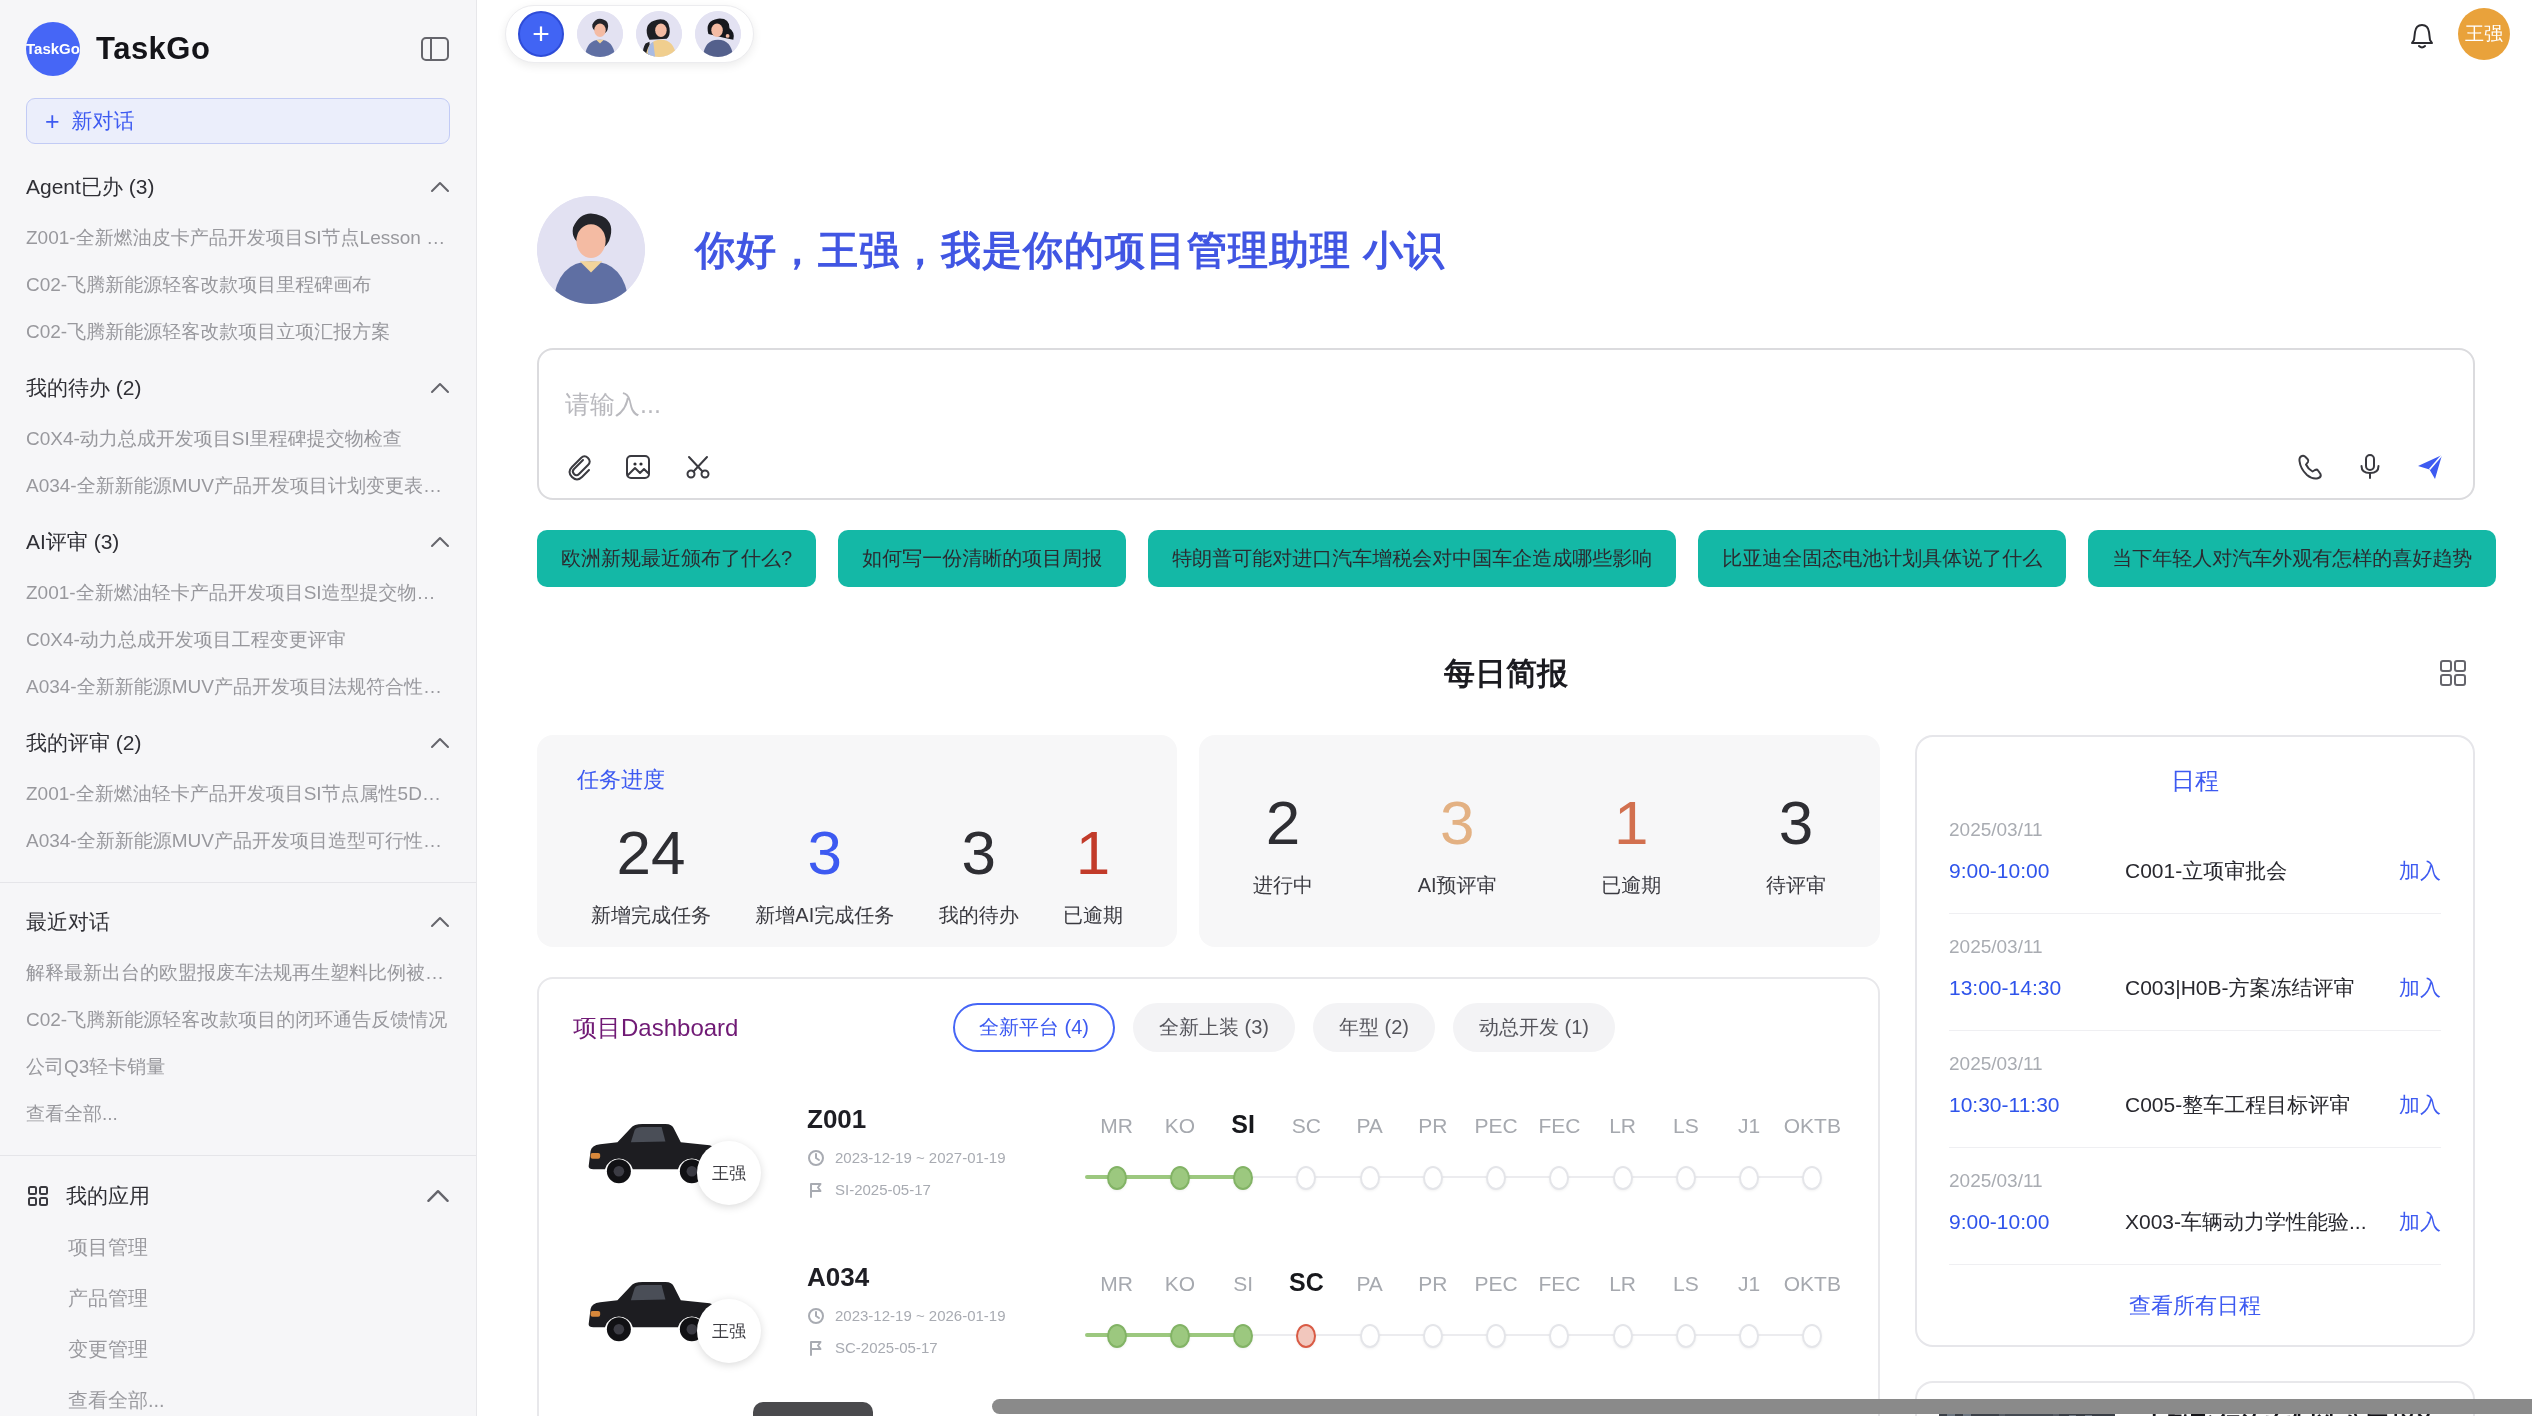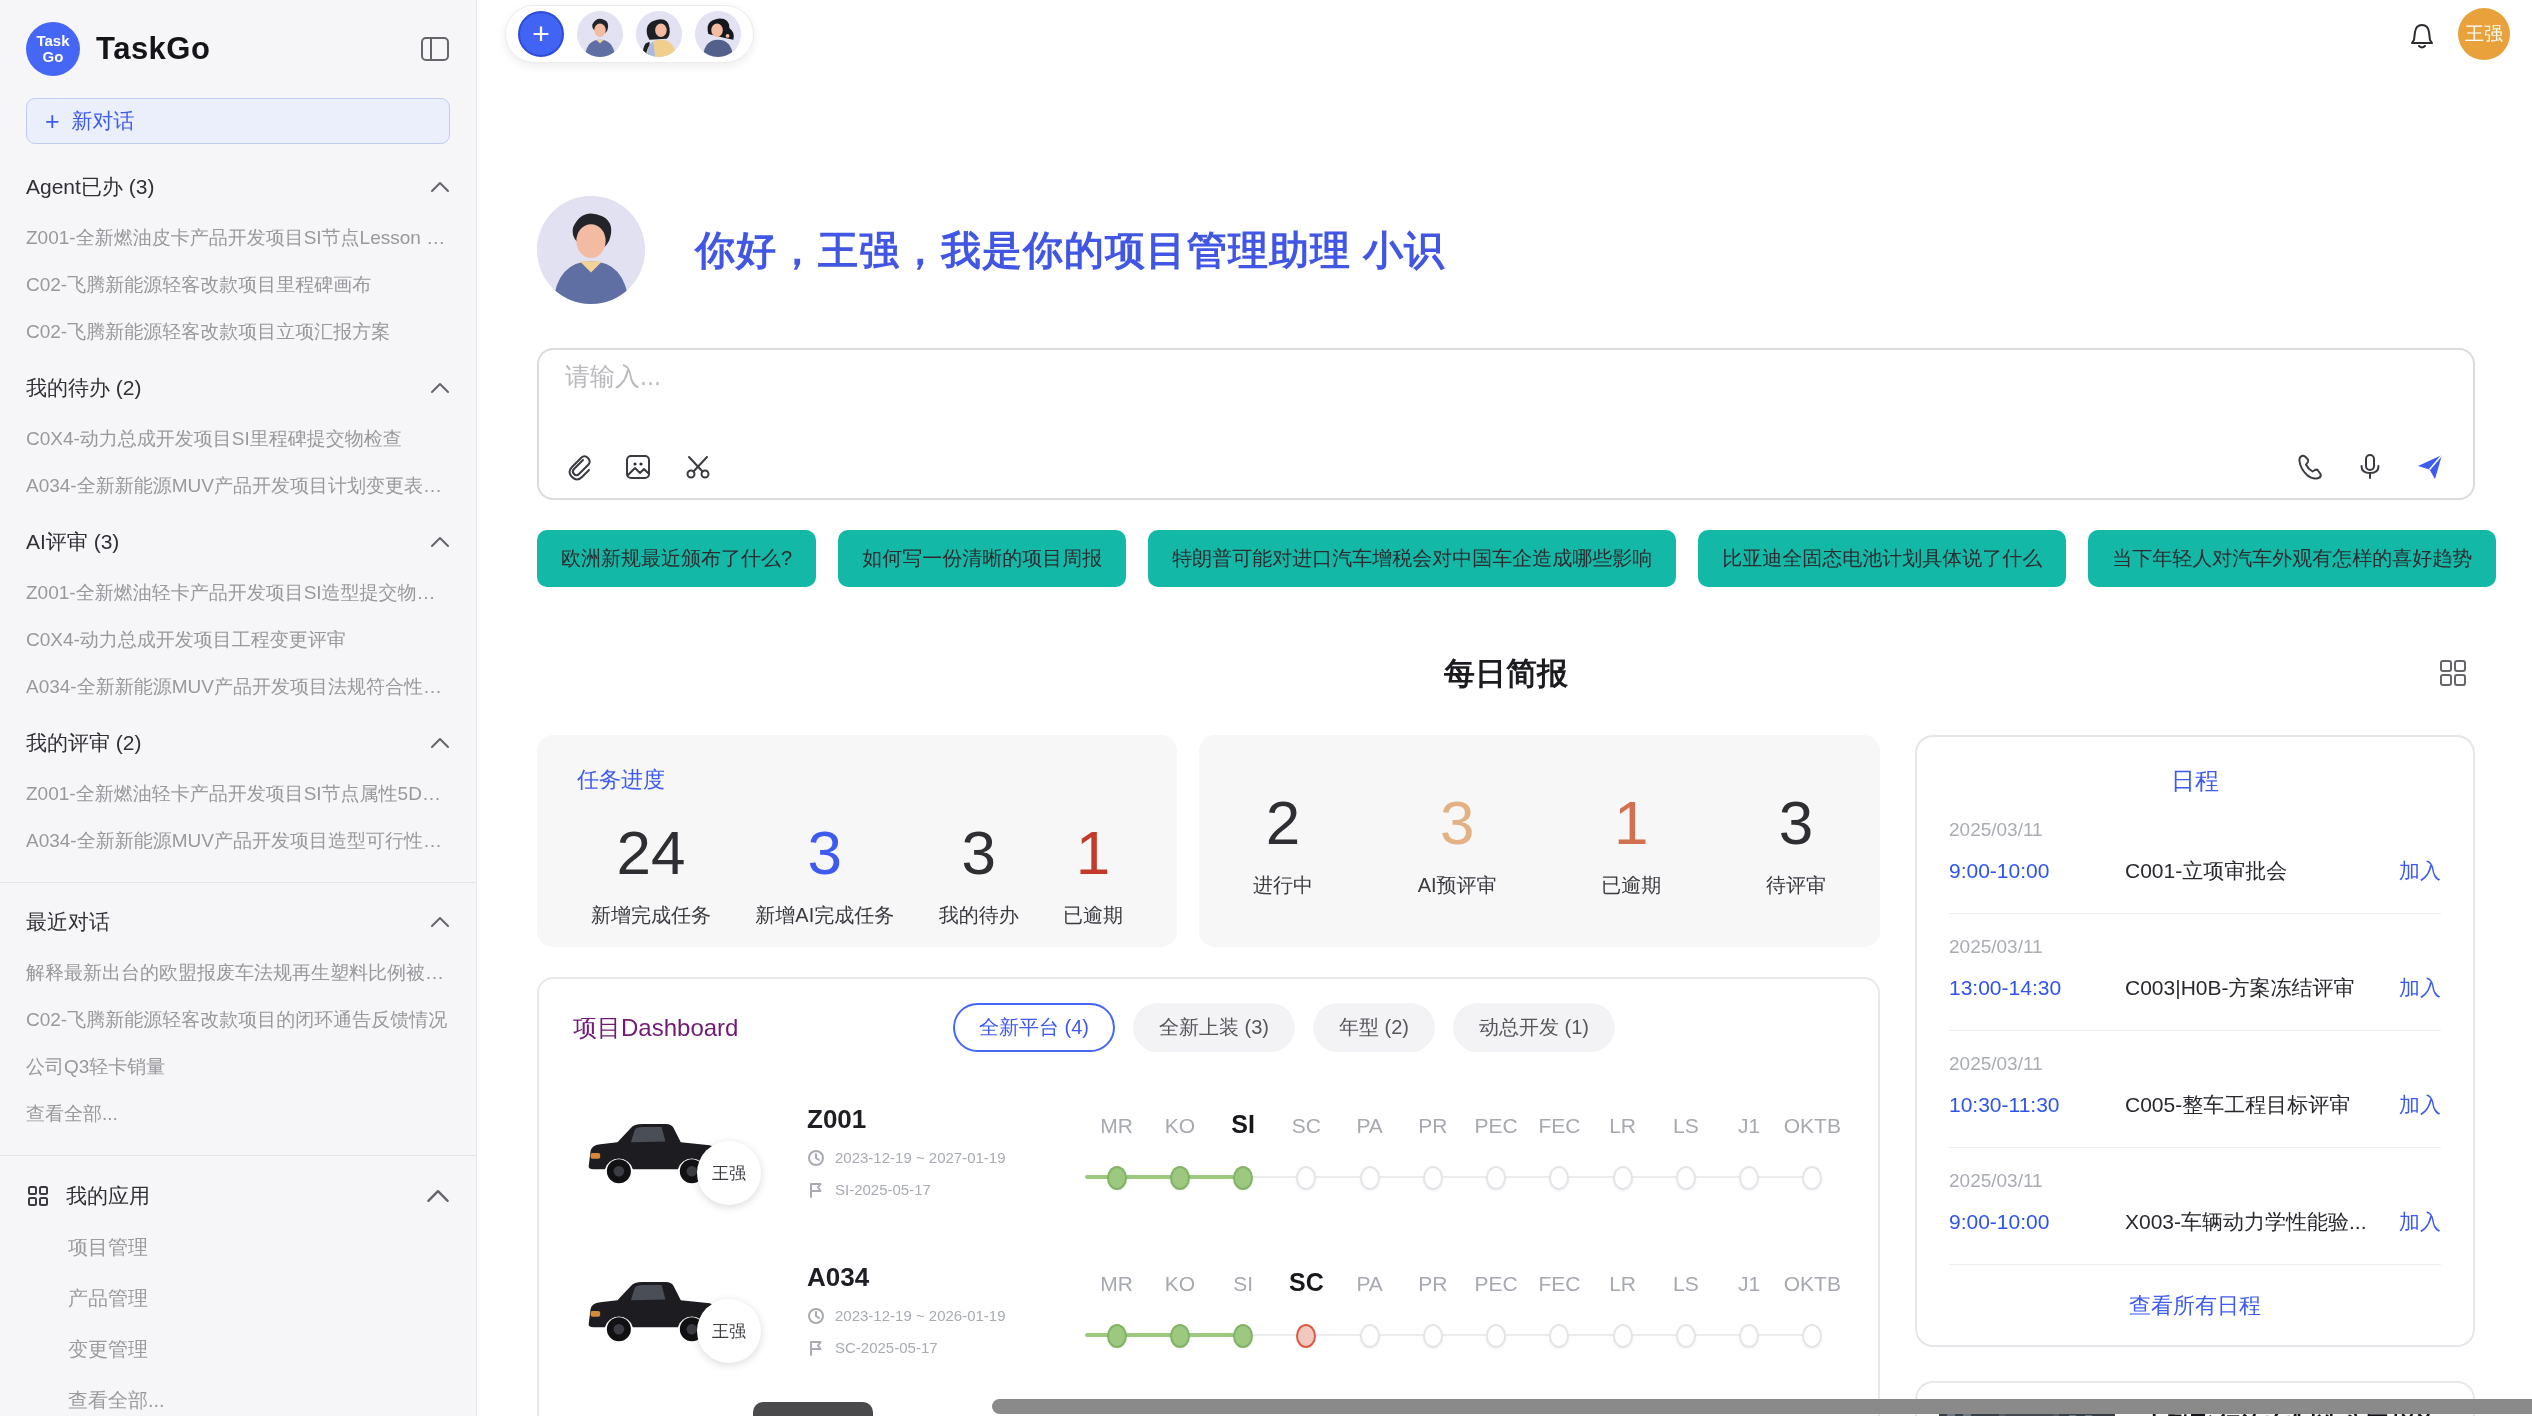--- a/index.html
+++ b/index.html
@@ -5,21 +5,21 @@
   * { margin:0; padding:0; box-sizing:border-box; }
   html,body { width:2532px; height:1416px; overflow:hidden; background:#fff;
     font-family:"Liberation Sans","DejaVu Sans",sans-serif; color:#222; }
   .stage { position:relative; width:2532px; height:1416px; background:#fff; }
 
   
   .sidebar { position:absolute; left:0; top:0; width:477px; height:1416px;
     background:#F6F6F8; border-right:1px solid #E7E7EA; padding:18px 26px 0 26px; overflow:hidden; }
   .logo-row { display:flex; align-items:center; gap:16px; height:62px; }
   .logo-badge { width:54px; height:54px; border-radius:50%; background:#4666F6;
-    color:#fff; display:flex; flex-direction:column; align-items:center; justify-content:center;
+    color:#fff; display:flex; align-items:center; justify-content:center;
     font-size:15px; line-height:16px; font-weight:700; }
   .app-title { font-size:31px; font-weight:700; color:#141419; letter-spacing:0.5px; flex:1; }
   .collapse-btn { width:30px; height:26px; cursor:pointer; }
   .newchat-btn { margin-top:18px; height:46px; border-radius:9px; background:#EBEEFB;
     border:1px solid #C2CBF5; color:#3D5AF1; font-size:21px; display:flex; align-items:center;
     gap:12px; padding:0 18px; cursor:pointer; }
   .newchat-plus { font-size:25px; line-height:1; }
   .side-section { margin-top:26px; }
   .side-head { display:flex; align-items:center; justify-content:space-between;
     font-size:21px; color:#303036; font-weight:500; height:34px; cursor:pointer; }
@@ -48,21 +48,21 @@
 
   .content { position:absolute; left:60px; top:58px; width:1938px; }
 
   .greet { display:flex; align-items:center; gap:50px; margin-top:138px; }
   .greet-avatar { width:108px; height:108px; border-radius:50%; overflow:hidden; background:#E2E1F2; flex:none; }
   .greet-avatar svg { width:100%; height:100%; }
   .greet-text { font-size:40px; font-weight:700; color:#4156E3; letter-spacing:1px; }
 
   .composer { margin-top:44px; height:152px; border:2px solid #DBDBDE; border-radius:16px;
     background:#fff; position:relative; }
-  .composer textarea { position:absolute; left:26px; top:10px; right:300px; height:58px; border:none;
+  .composer textarea { position:absolute; left:26px; top:38px; right:300px; height:58px; border:none;
     outline:none; resize:none; font-size:25px; font-family:inherit; color:#333; background:transparent; }
   .composer textarea::placeholder { color:#B9B9BE; }
   .c-left { position:absolute; left:24px; bottom:16px; display:flex; gap:30px; align-items:center; }
   .c-right { position:absolute; right:28px; bottom:16px; display:flex; gap:30px; align-items:center; }
   .cicon { width:30px; height:30px; cursor:pointer; }
 
   .chips { display:flex; gap:22px; margin-top:30px; }
   .chip { background:#14b8a6; border-radius:10px; padding:15px 24px; font-size:20px;
     color:#2B2B30; white-space:nowrap; cursor:pointer; }
 

